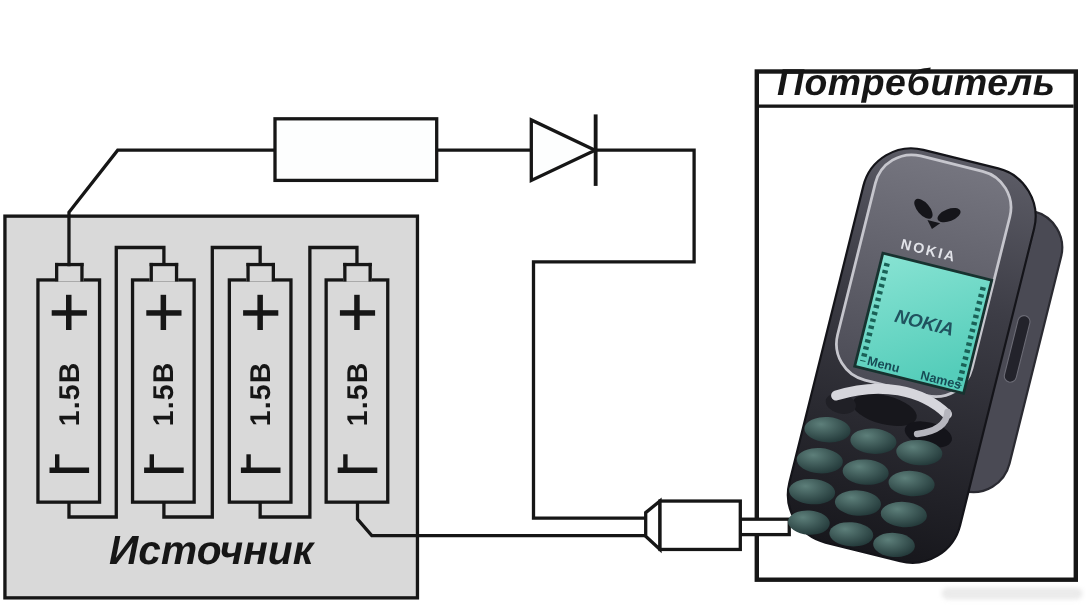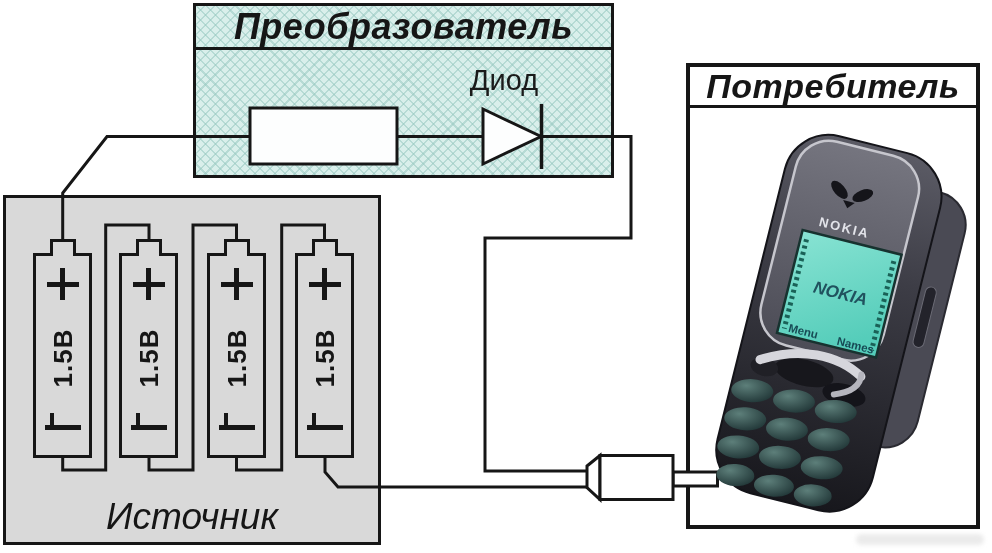--- a/index.html
+++ b/index.html
@@ -8,25 +8,25 @@
   .box{position:absolute;box-sizing:border-box;border:3px solid #161616;}
   #converter-box{left:193px;top:3px;width:421px;height:175px;
     background-color:#d9efeb;
     background-image:
       repeating-linear-gradient(45deg, rgba(148,198,190,.50) 0 1.5px, transparent 1.5px 7px),
       repeating-linear-gradient(-45deg, rgba(148,198,190,.50) 0 1.5px, transparent 1.5px 7px);}
   #converter-title-strip{box-sizing:border-box;width:100%;height:44px;border-bottom:3px solid #161616;
     display:flex;align-items:center;justify-content:center;}
   .big-title{font-size:36px;font-weight:bold;font-style:italic;letter-spacing:.5px;white-space:nowrap;}
   #source-box{left:3px;top:195px;width:378px;height:350px;background:#d9d9d9;}
-  #source-title{position:absolute;left:0;bottom:4px;width:100%;text-align:center;
-    font-size:37px;font-weight:normal;font-style:italic;}
+  #source-title{position:absolute;left:0;bottom:20px;width:100%;text-align:center;
+    font-size:37px;font-weight:bold;font-style:italic;}
   #consumer-box{left:686px;top:63px;width:294px;height:466px;border-width:4px;background:#ffffff;}
-  #consumer-title-strip{box-sizing:border-box;width:100%;height:41px;border-bottom:3px solid #161616;
-    display:flex;align-items:flex-start;justify-content:center;}
+  #consumer-title-strip{box-sizing:border-box;width:100%;height:31px;border-bottom:3px solid #161616;
+    display:flex;align-items:flex-end;justify-content:center;}
   #consumer-title-strip .big-title{font-size:34px;}
   .comp-label{position:absolute;font-size:29px;color:#1a1a1a;text-align:center;}
   #resistor-label{left:242px;top:62px;width:162px;}
   #diode-label{left:443px;top:64px;width:122px;}
   .battery{position:absolute;box-sizing:border-box;width:59px;height:205px;top:253px;
     border:3px solid #161616;background:#d9d9d9;}
   .battery .nub{position:absolute;box-sizing:border-box;left:13.5px;top:-17px;width:26px;height:17px;
     border:3px solid #161616;border-bottom:none;background:#d9d9d9;}
   .battery .plus-h{position:absolute;left:10.5px;top:25.5px;width:32px;height:5px;background:#161616;}
   .battery .plus-v{position:absolute;left:24px;top:12px;width:5px;height:32px;background:#161616;}
@@ -38,26 +38,20 @@
   #smudge{position:absolute;left:856px;top:534px;width:128px;height:11px;background:#ebebeb;
     border-radius:6px;filter:blur(2px);}
 </style>
 </head>
 <body>
 
 <div id="stage">
 
   <div id="smudge"></div>
 
-  <div class="box" id="converter-box">
-    <div id="converter-title-strip">
-      <span class="big-title">Преобразователь</span>
-    </div>
-  </div>
-  <div class="comp-label" id="diode-label">Диод</div>
 
   <div class="box" id="source-box">
     <div id="source-title">Источник</div>
   </div>
 
   <div class="battery" style="left:33px">
     <div class="nub"></div>
     <div class="plus-h"></div>
     <div class="plus-v"></div>
     <div class="volt">1.5В</div>

